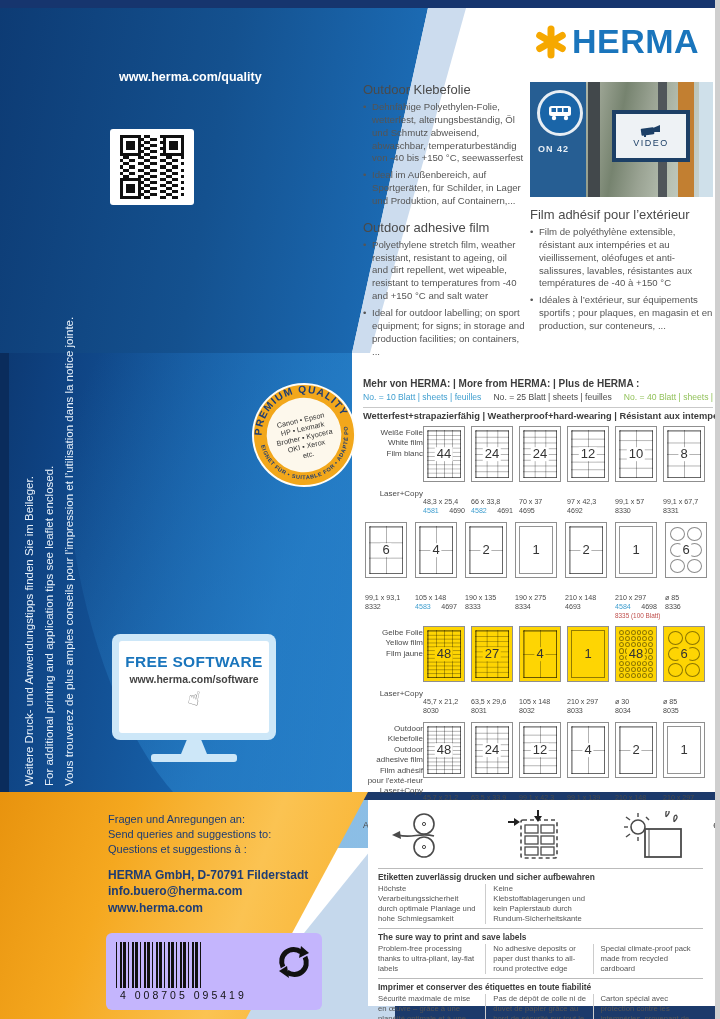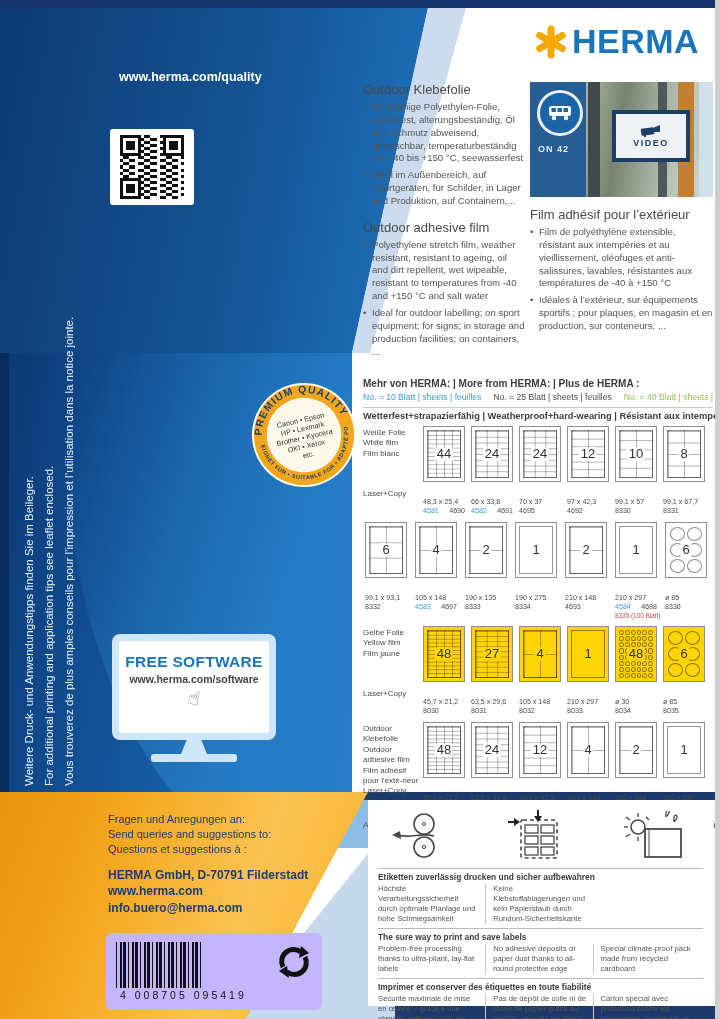--- a/index.html
+++ b/index.html
@@ -52,29 +52,29 @@
   .ph-bar1{position:absolute;left:58px;top:0;width:12px;height:115px;background:#42484b;}
   .ph-bar2{position:absolute;left:128px;top:0;width:9px;height:115px;background:#50565a;}
   .ph-orange{position:absolute;left:148px;top:0;width:16px;height:115px;background:#c27f31;}
   .ph-sky{position:absolute;right:0;top:0;width:14px;height:115px;background:#cfe0ea;}
   .ph-signpanel{position:absolute;left:0;top:0;width:56px;height:115px;background:#265e93;}
   .bus-circle{position:absolute;left:7px;top:8px;width:40px;height:40px;border-radius:50%;
       background:#1a65a8;border:3px solid #e8eef4;display:flex;align-items:center;justify-content:center;}
   .sign-text{position:absolute;left:8px;top:62px;color:#e9eff5;font-size:9px;font-weight:bold;letter-spacing:1px;}
   .video-sign{position:absolute;left:82px;top:28px;width:78px;height:52px;background:#1c3f66;padding:4px;box-sizing:border-box;}
   .video-inner{width:100%;height:100%;background:#eef2f5;display:flex;flex-direction:column;align-items:center;justify-content:center;}
-  .video-label{color:#1c3f66;font-size:9px;font-weight:bold;letter-spacing:1.5px;margin-top:1px;}
+  .video-label{color:#1c3f66;font-size:9px;font-weight:normal;letter-spacing:1.5px;margin-top:1px;}
   
   .more{position:absolute;left:363px;top:378px;width:350px;z-index:8;}
   .more-title{font-size:10px;font-weight:bold;color:#3c3c3c;margin:0 0 3px 0;}
   .legend{font-size:8.6px;margin-bottom:5px;display:flex;gap:12px;white-space:nowrap;}
   .legend .lg-blue{color:#3f9ecf;} .legend .lg-dark{color:#4a4a4a;} .legend .lg-green{color:#93c25c;}
   .more-sub{border-top:1px solid #c9c9c9;padding-top:3px;font-size:9.3px;font-weight:bold;color:#3c3c3c;margin-bottom:5px;white-space:nowrap;}
   .grow{display:flex;margin-bottom:7px;}
-  .rowlabel{width:60px;flex:none;display:flex;flex-direction:column;font-size:8px;color:#4a4a4a;line-height:1.3;padding-top:2px;}
+  .rowlabel{width:60px;flex:none;display:flex;flex-direction:column;font-size:8px;color:#4a4a4a;line-height:1.3;padding-top:2px;text-align:right;}
   .rl-print{margin-top:auto;padding-bottom:16px;}
   .tiles{display:flex;gap:6px;flex:1;}
   .tiles.noLabel{gap:8px;padding-left:2px;}
   .tile{width:42px;flex:none;}
   .sheet{position:relative;width:42px;height:56px;background:#fff;border:1px solid #8f8f8f;box-sizing:border-box;}
   .sheet.yellow{background:#fed503;}
   .cells{position:absolute;inset:3px;border:1px solid rgba(0,0,0,.42);
       background-image:linear-gradient(to right,rgba(0,0,0,.30) 1px,transparent 1px),
                        linear-gradient(to bottom,rgba(0,0,0,.30) 1px,transparent 1px);}
   .cells.single{background-image:none;}
@@ -1063,22 +1063,22 @@
     <div class="m-stand"></div>
     <div class="m-base"></div>
   </div>
 
   <div class="contact">
     <div>Fragen und Anregungen an:</div>
     <div>Send queries and suggestions to:</div>
     <div>Questions et suggestions à :</div>
     <div class="gap"></div>
     <div class="bold">HERMA GmbH, D-70791 Filderstadt</div>
+    <div class="bold">info.buero@herma.com</div>
     <div class="bold">www.herma.com</div>
-    <div class="bold">info.buero@herma.com</div>
   </div>
 
   <div class="barcode-box">
     <div class="bars" id="bars">
         <i class="b" style="width: 1px;"></i>
         <i style="width: 3px;"></i>
         <i class="b" style="width: 2px;"></i>
         <i style="width: 1px;"></i>
         <i class="b" style="width: 3px;"></i>
         <i style="width: 2px;"></i>

